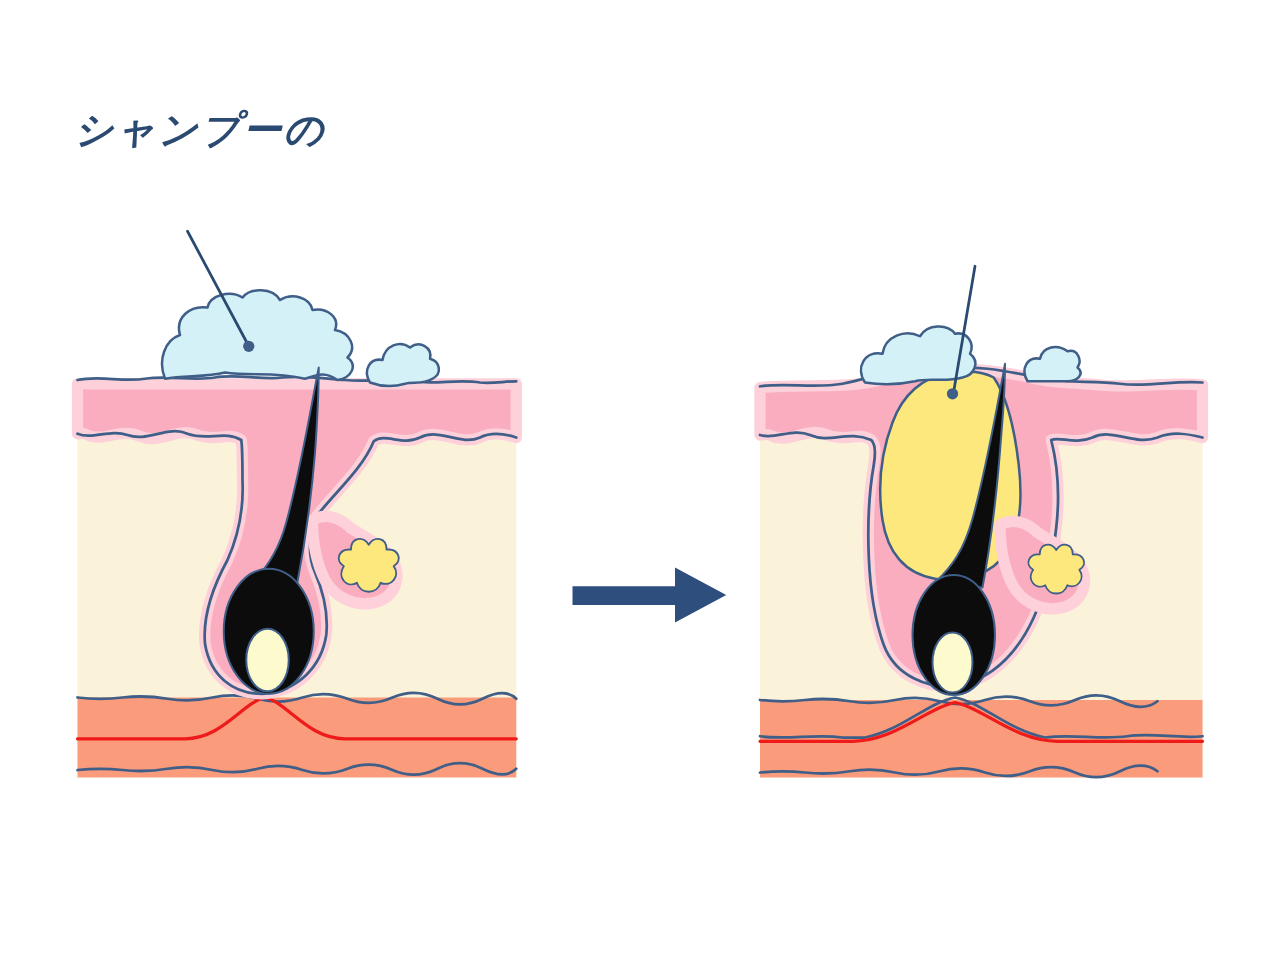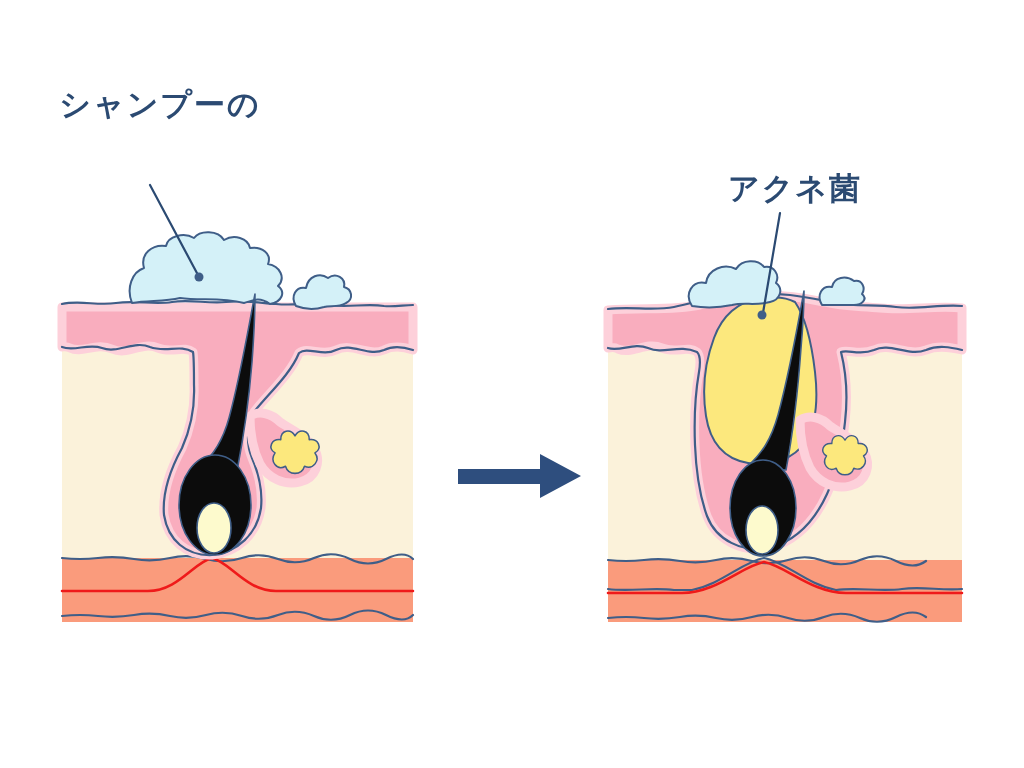--- a/index.html
+++ b/index.html
@@ -14,21 +14,21 @@
   .label{
     position:absolute;
     color:var(--text,#2b4a72);
     font-weight:bold;
     font-size:31px;
     letter-spacing:2px;
     text-align:center;
     line-height:41px;
     white-space:nowrap;
   }
-  #label-left{left:40px;top:84px;width:240px;}
+  #label-left{left:40px;top:84px;width:240px;font-style:italic;}
   #label-right{left:705px;top:168px;width:180px;}
 
   
   .f-cream{fill:var(--dermis_cream,#fbf2da);}
   .f-pink{fill:var(--epidermis_pink,#f9adbe);}
   .f-salmon{fill:var(--subcutis_salmon,#fa9b7c);}
   .f-foam{fill:var(--foam_blue,#d4f1f8);}
   .f-yellow{fill:var(--sebum_yellow,#fce87d);}
   .f-paleyellow{fill:var(--papilla_yellow,#fdfacd);}
   .f-black{fill:var(--hair_black,#0c0c0c);}
@@ -164,15 +164,14 @@
     <g>
       <path class="leader" d="M780,213 L763,313"></path>
       <circle cx="762" cy="315" r="4.5" class="f-navy"></circle>
     </g>
   </g>
 </svg>
 
 <div class="label" id="label-left">
   <div>シャンプーの</div>
 </div>
-<div class="label" id="label-right">アクネ菌</div>
 
 </div>
 
 </body></html>

